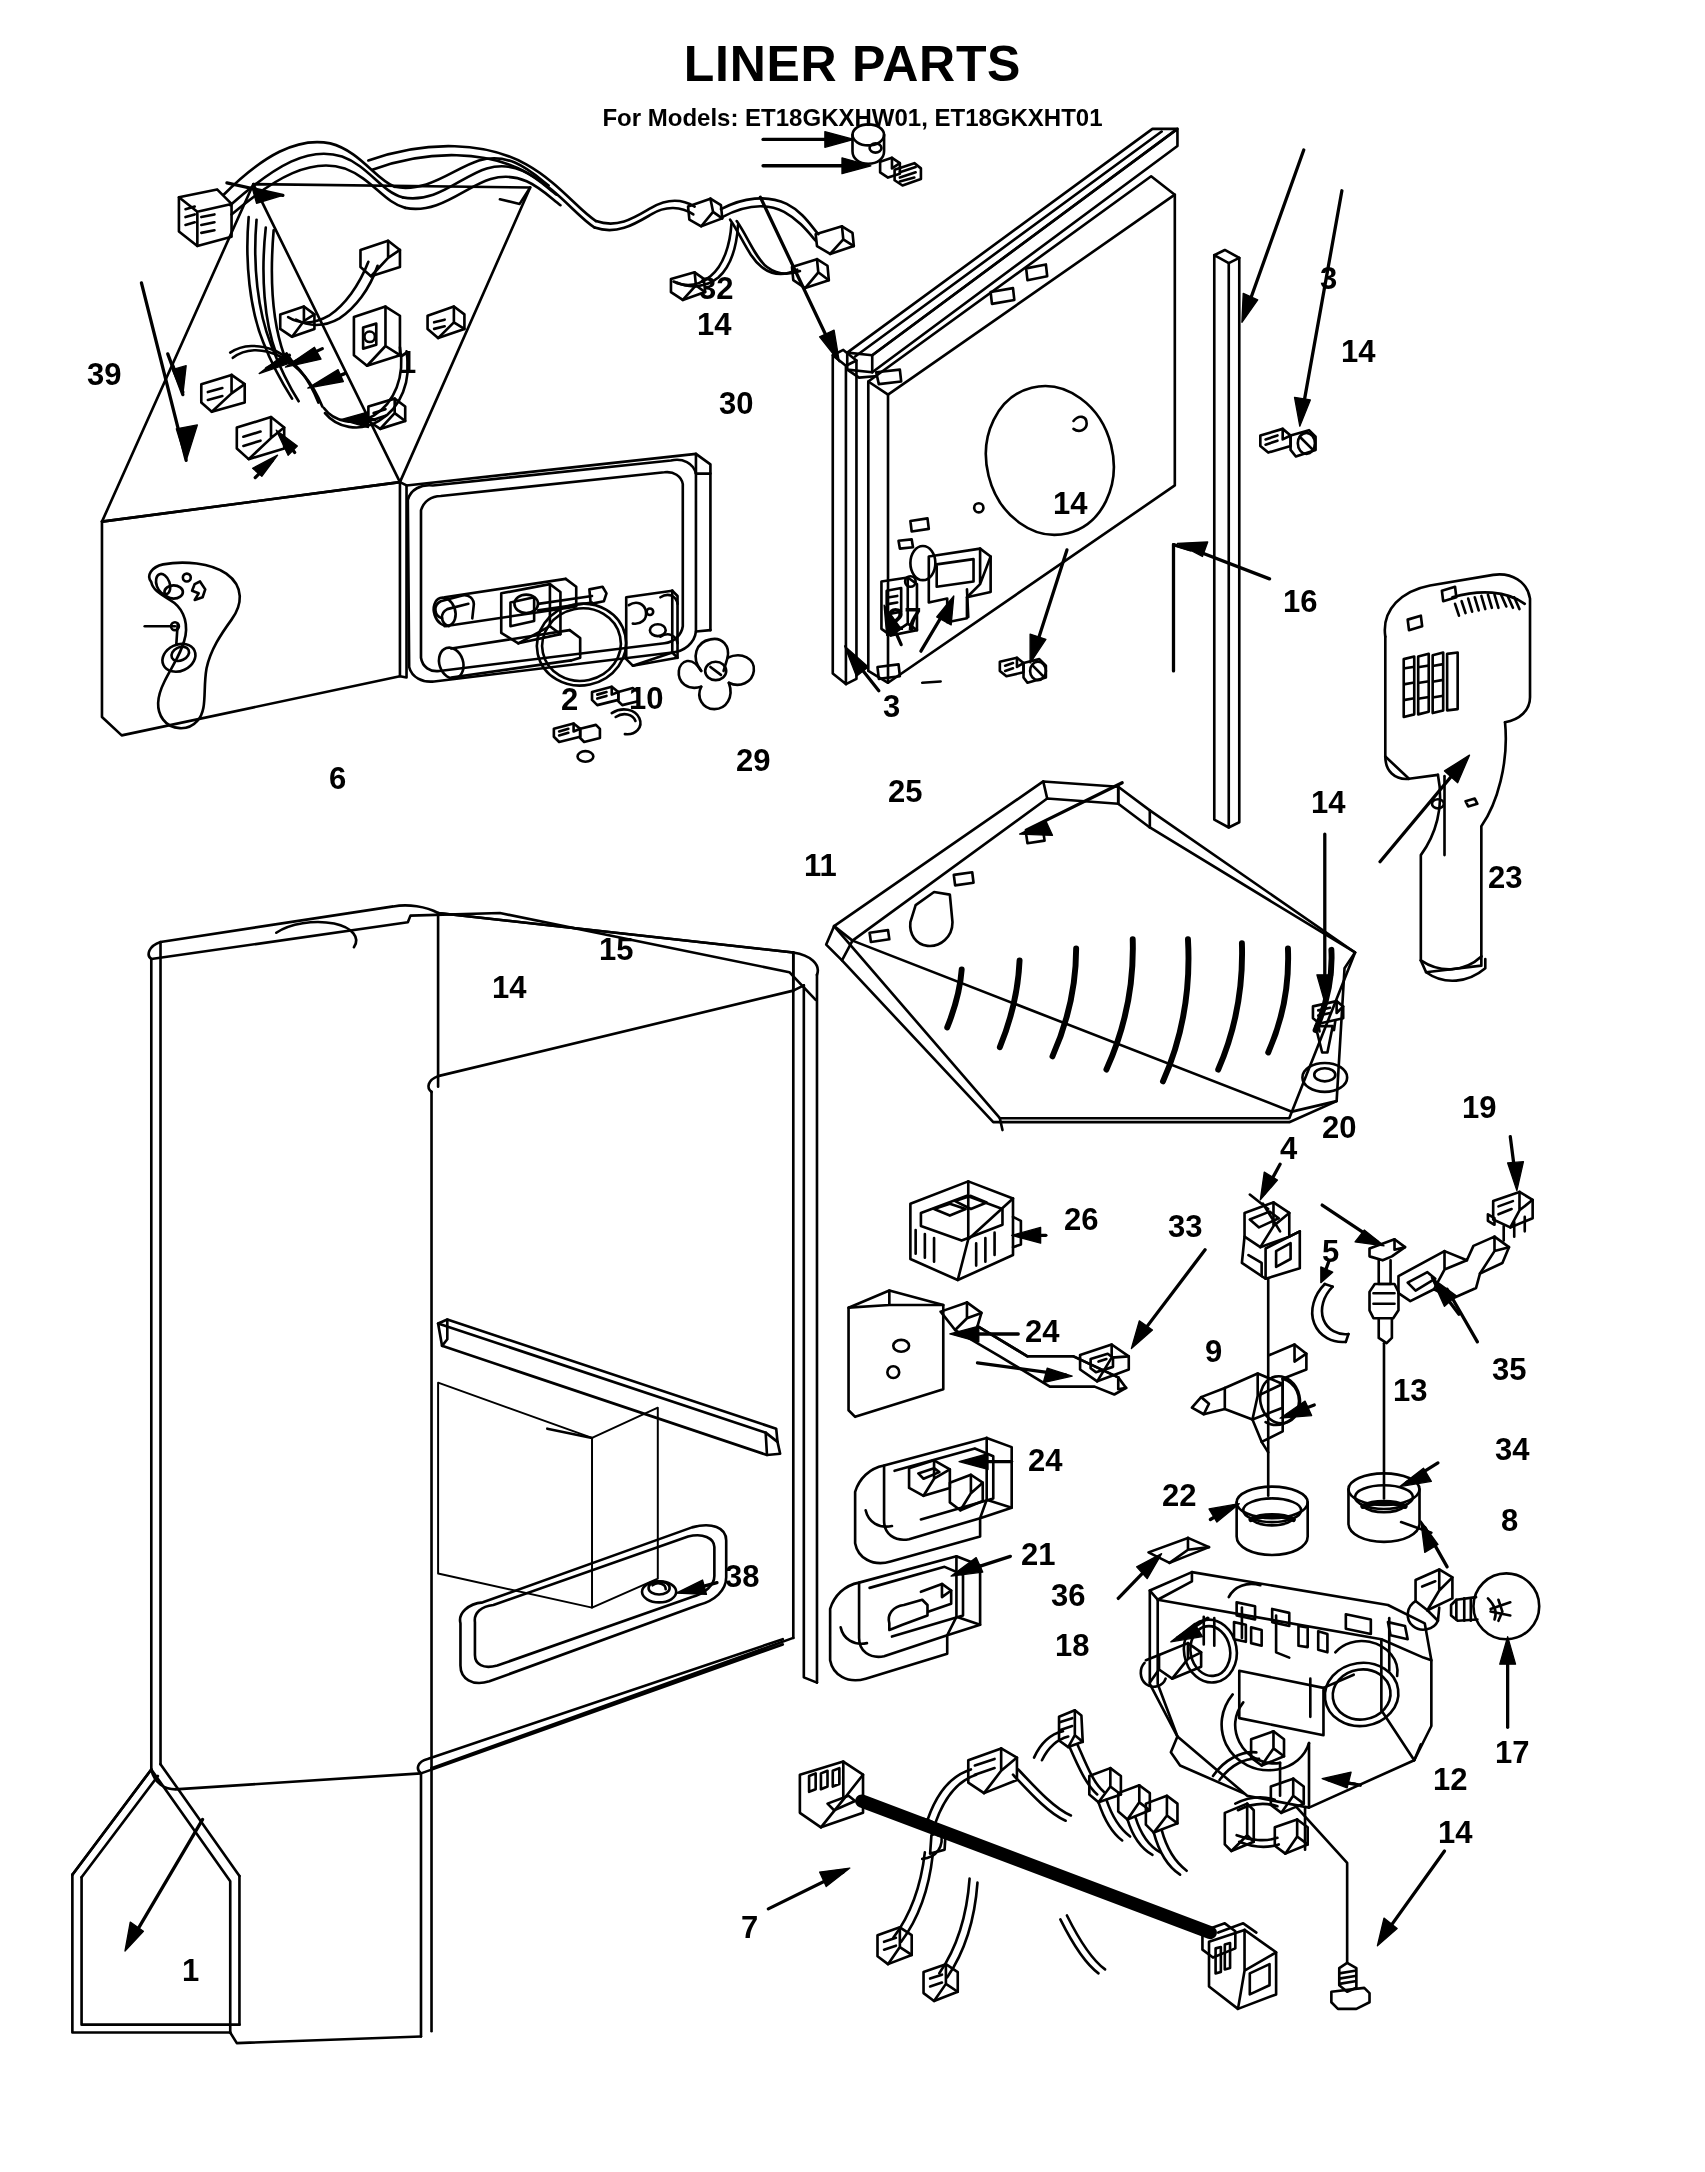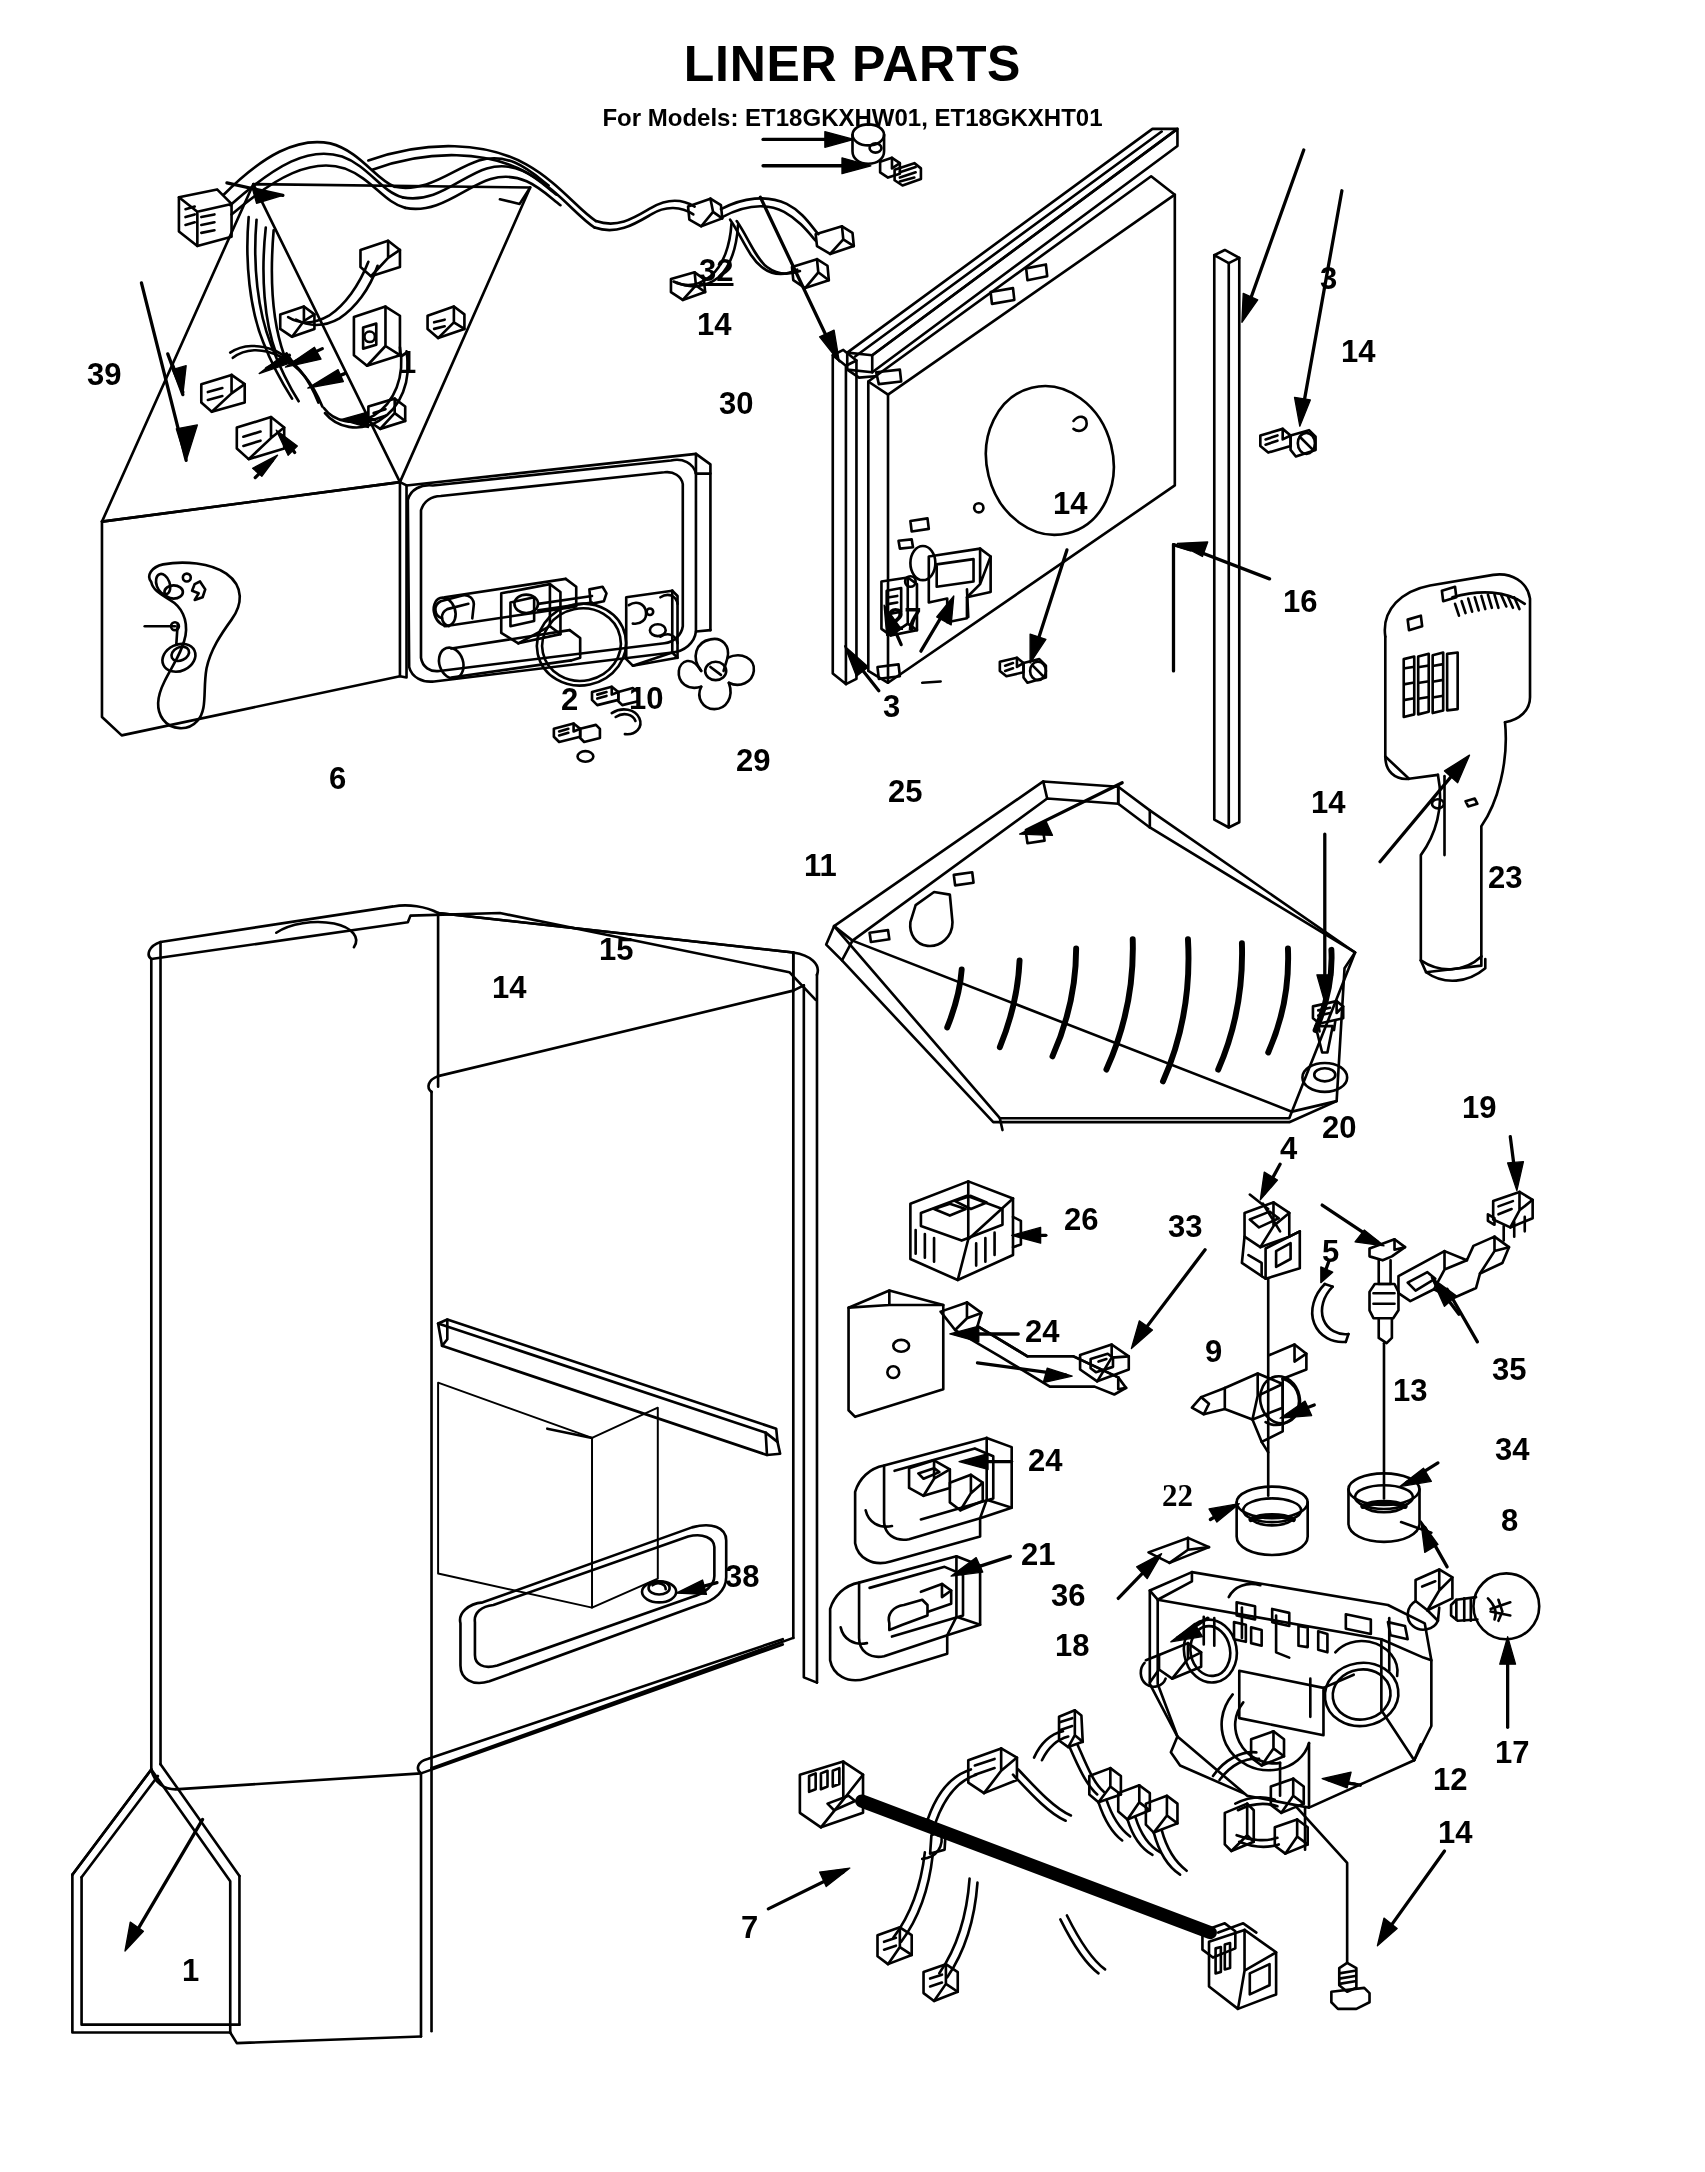--- a/index.html
+++ b/index.html
@@ -791,21 +791,21 @@
         <path d="M1168 2902 L1282 2846" stroke-width="5"></path>
         <path d="M1292 2840 L1256 2868 L1246 2846 Z" fill="#000" stroke-width="2"></path>
       </g>
 
     </g>
   </svg>
   </div>
 
   <div class="callout" style="left:87px;  top:359px;">39</div>
   <div class="callout" style="left:399px;  top:347px;">1</div>
-  <div class="callout" style="left:699px; top:255px;text-decoration:underline;">32</div>
+  <div class="callout" style="left:699px; top:273px;">32</div>
   <div class="callout" style="left:697px; top:309px;">14</div>
   <div class="callout" style="left:696px; top:388px;margin-left:23px;">30</div>
   <div class="callout" style="left:1320px; top:263px;">3</div>
   <div class="callout" style="left:1341px; top:336px;">14</div>
   <div class="callout" style="left:1053px; top:488px;">14</div>
   <div class="callout" style="left:887px; top:604px;">27</div>
   <div class="callout" style="left:1283px; top:586px;">16</div>
   <div class="callout" style="left:1488px; top:862px;">23</div>
   <div class="callout" style="left:329px;  top:763px;">6</div>
   <div class="callout" style="left:561px;  top:684px;">2</div>
@@ -821,21 +821,21 @@
   <div class="callout" style="left:1280px; top:1133px;">4</div>
   <div class="callout" style="left:1322px; top:1112px;">20</div>
   <div class="callout" style="left:1064px; top:1204px;">26</div>
   <div class="callout" style="left:1168px; top:1211px;">33</div>
   <div class="callout" style="left:1322px; top:1236px;">5</div>
   <div class="callout" style="left:1025px; top:1316px;">24</div>
   <div class="callout" style="left:1205px; top:1336px;">9</div>
   <div class="callout" style="left:1393px; top:1375px;">13</div>
   <div class="callout" style="left:1492px; top:1354px;">35</div>
   <div class="callout" style="left:1495px; top:1434px;">34</div>
-  <div class="callout" style="left:1162px; top:1480px;font-family:Liberation Serif, serif;">22</div>
+  <div class="callout" style="left:1162px; top:1480px;">22</div>
   <div class="callout" style="left:1028px; top:1445px;">24</div>
   <div class="callout" style="left:725px; top:1561px;">38</div>
   <div class="callout" style="left:1501px; top:1505px;">8</div>
   <div class="callout" style="left:1021px; top:1539px;">21</div>
   <div class="callout" style="left:1051px; top:1580px;">36</div>
   <div class="callout" style="left:1055px; top:1630px;">18</div>
   <div class="callout" style="left:1433px; top:1764px;">12</div>
   <div class="callout" style="left:1495px; top:1737px;">17</div>
   <div class="callout" style="left:182px; top:1955px;">1</div>
   <div class="callout" style="left:741px; top:1912px;">7</div>

